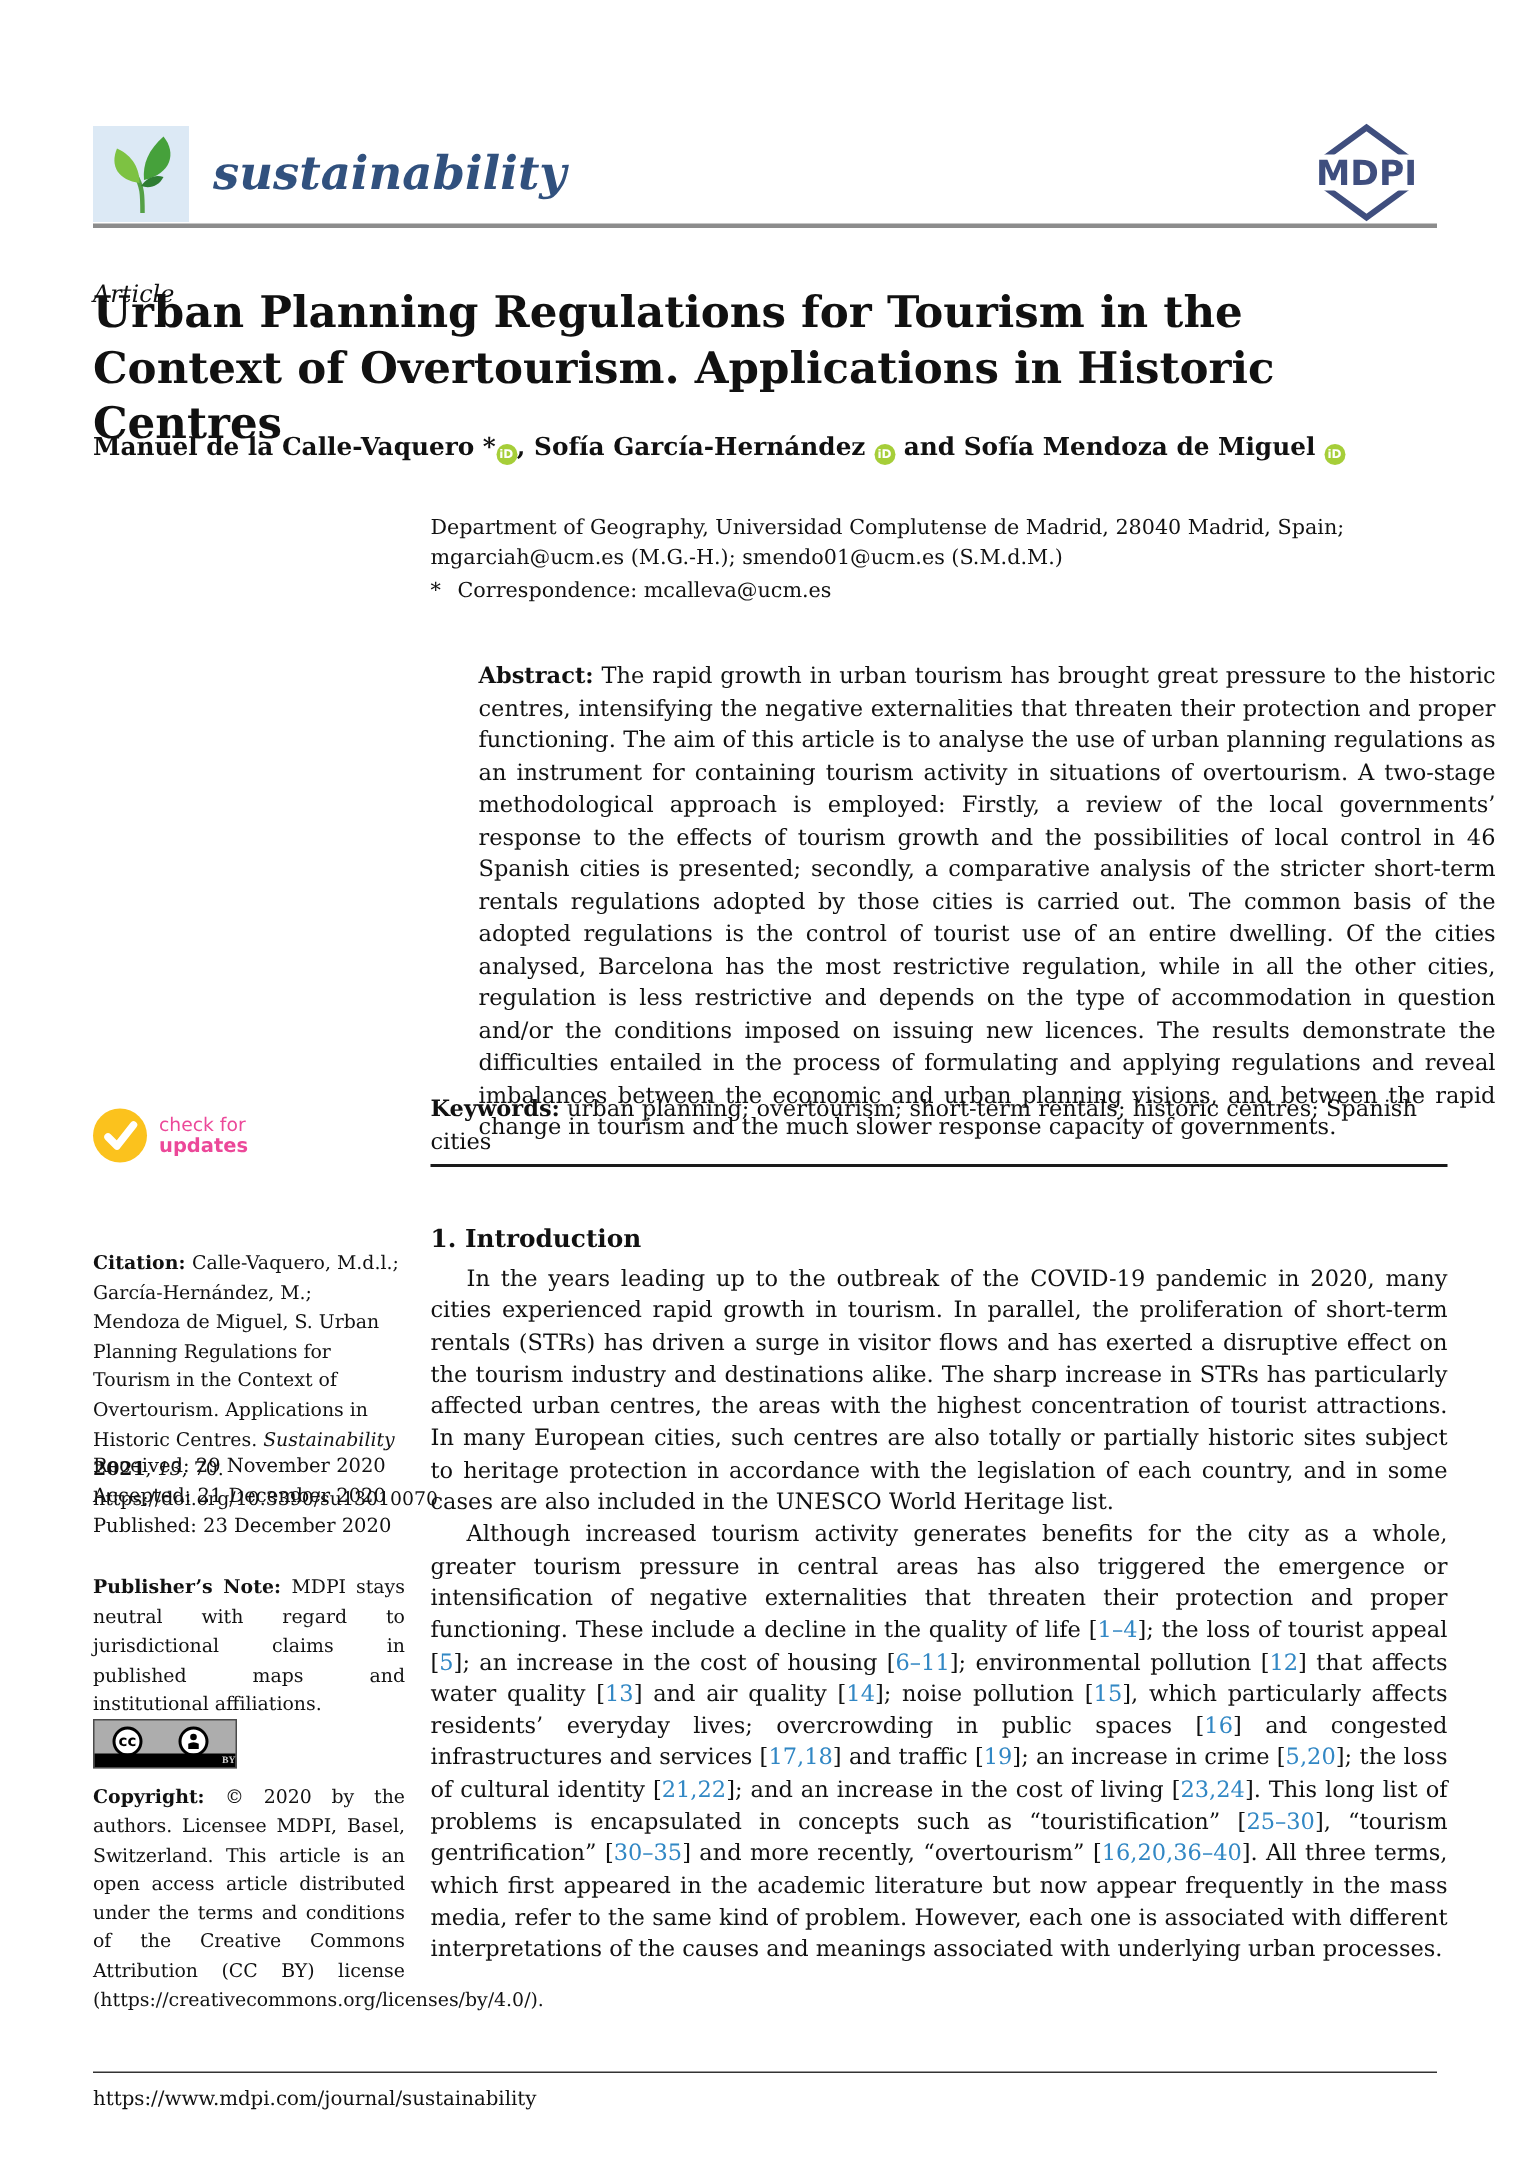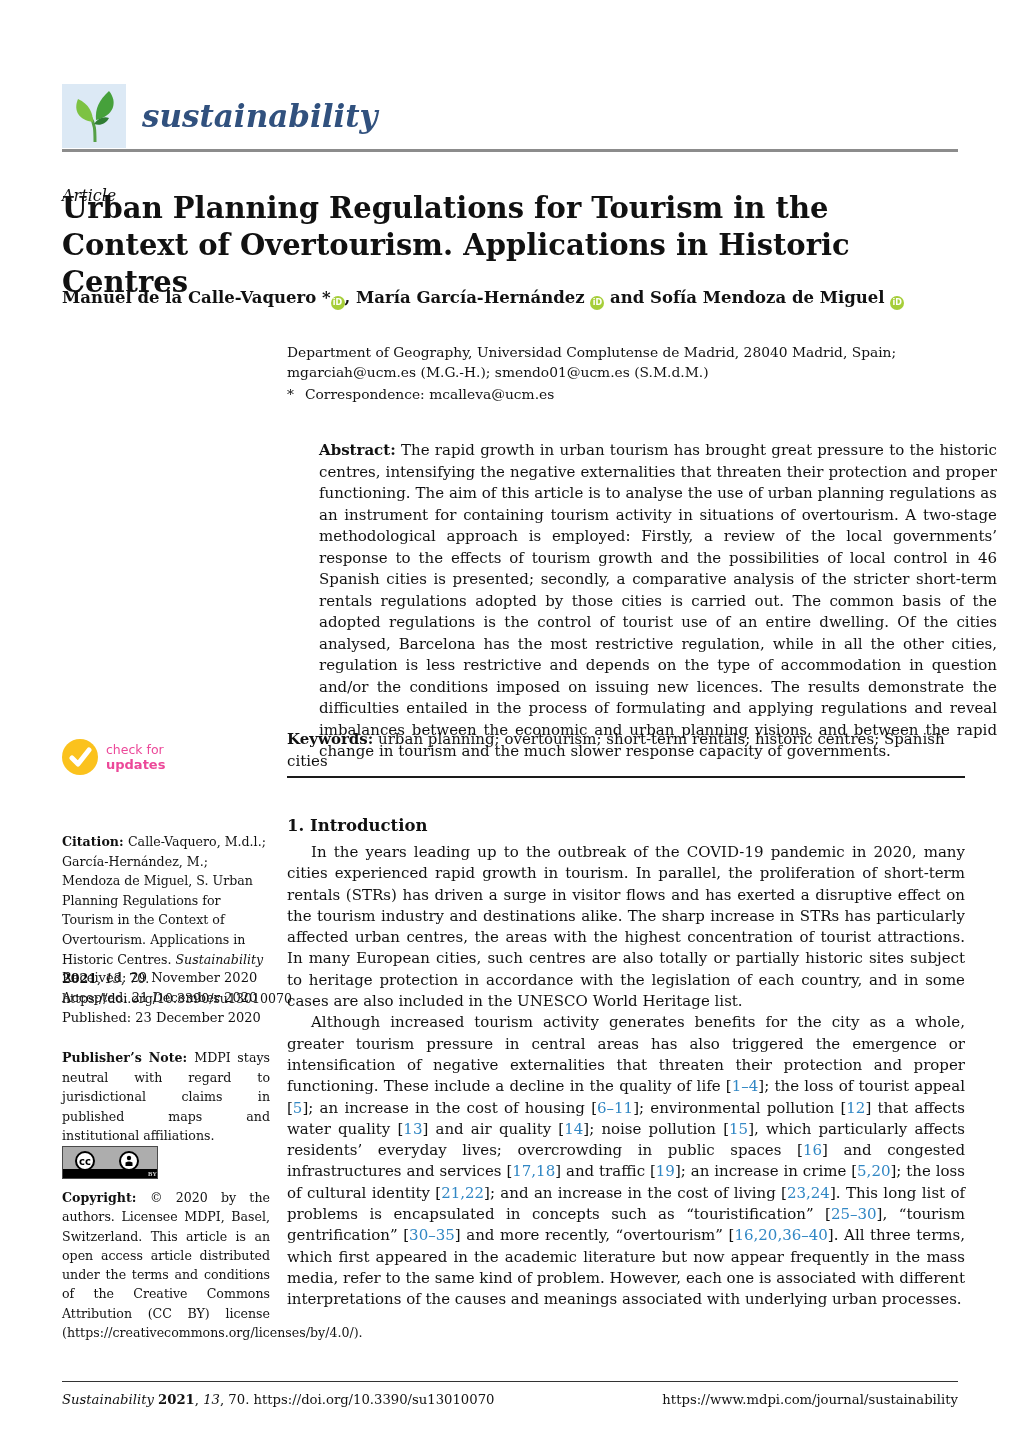--- a/index.html
+++ b/index.html
@@ -74,28 +74,35 @@
       <svg width="64" height="64" viewBox="0 0 64 64">
         <path d="M33 58 C33 46 33 40 28 32" stroke="#55a046" stroke-width="3" fill="none"></path>
         <path d="M34 36 C52 32 56 18 47 7 C37 16 33 25 34 36 Z" fill="#46a13b"></path>
         <path d="M31 38 C17 36 11 27 16 15 C27 20 31 29 31 38 Z" fill="#7dc242"></path>
         <path d="M32 40 C36 34 42 32 47 34 C44 40 38 42 32 40 Z" fill="#2f7d33"></path>
       </svg>
     </div>
     <span class="journal-name">sustainability</span>
   </div>
 
+  <div class="mdpi-logo">
+    <svg width="98" height="66" viewBox="0 0 98 66">
+      <polygon points="49,3 90,33 49,63 8,33" fill="none" stroke="#3f4e7e" stroke-width="4"></polygon>
+      <rect x="4" y="21" width="90" height="24" fill="#ffffff"></rect>
+      <text x="49" y="41" text-anchor="middle" font-family="DejaVu Sans, sans-serif" font-size="23" font-weight="bold" fill="#3f4e7e">MDPI</text>
+    </svg>
+  </div>
 
   <div class="rule-header"></div>
 
   <div class="article-type">Article</div>
   <h1 class="paper-title" style="margin:0">Urban Planning Regulations for Tourism in the Context of Overtourism. Applications in Historic Centres</h1>
 
   <div class="authors">
-    <span>Manuel de la Calle-Vaquero *</span><span class="orcid">iD</span><span>, </span><span>María García-Hernández</span> <span class="orcid">iD</span><span> and </span><span>Sofía Mendoza de Miguel</span> <span class="orcid">iD</span>
+    <span>Manuel de la Calle-Vaquero *</span><span class="orcid">iD</span><span>, </span><span>Sofía García-Hernández</span> <span class="orcid">iD</span><span> and </span><span>Sofía Mendoza de Miguel</span> <span class="orcid">iD</span>
   </div>
 
   <div class="affiliation">
     <div>Department of Geography, Universidad Complutense de Madrid, 28040 Madrid, Spain;</div>
     <div>mgarciah@ucm.es (M.G.-H.); smendo01@ucm.es (S.M.d.M.)</div>
     <div class="corr-line"><span class="corr-star">*</span><span>Correspondence: mcalleva@ucm.es</span></div>
   </div>
 
   <div class="abstract"><b class="lbl">Abstract:</b><span> The rapid growth in urban tourism has brought great pressure to the historic centres, intensifying the negative externalities that threaten their protection and proper functioning. The aim of this article is to analyse the use of urban planning regulations as an instrument for containing tourism activity in situations of overtourism. A two-stage methodological approach is employed: Firstly, a review of the local governments’ response to the effects of tourism growth and the possibilities of local control in 46 Spanish cities is presented; secondly, a comparative analysis of the stricter short-term rentals regulations adopted by those cities is carried out. The common basis of the adopted regulations is the control of tourist use of an entire dwelling. Of the cities analysed, Barcelona has the most restrictive regulation, while in all the other cities, regulation is less restrictive and depends on the type of accommodation in question and/or the conditions imposed on issuing new licences. The results demonstrate the difficulties entailed in the process of formulating and applying regulations and reveal imbalances between the economic and urban planning visions, and between the rapid change in tourism and the much slower response capacity of governments.</span></div>
 
@@ -139,17 +146,16 @@
         <path d="M3.5 12 L3.5 8.5 Q7 6.5 10.5 8.5 L10.5 12 Z" fill="#000"></path>
       </svg>
     </div>
     <div class="cc-by-strip">BY</div>
   </div>
 
   <div class="copyright-block"><span class="seg-b">Copyright: </span><span>© 2020 by the authors. Licensee MDPI, Basel, Switzerland. This article is an open access article distributed under the terms and conditions of the Creative Commons Attribution (CC BY) license (https://creativecommons.org/licenses/by/4.0/).</span></div>
 
   <div class="rule-footer"></div>
   <div class="footer-row">
-    <span><span class="seg-i">Sustainability </span><span class="seg-b">2021</span><span>, </span><span class="seg-i">13</span><span>, 70. https://doi.org/10.3390/su13010070</span></span>
     <span>https://www.mdpi.com/journal/sustainability</span>
   </div>
 
 </div>
 
 </body></html>

